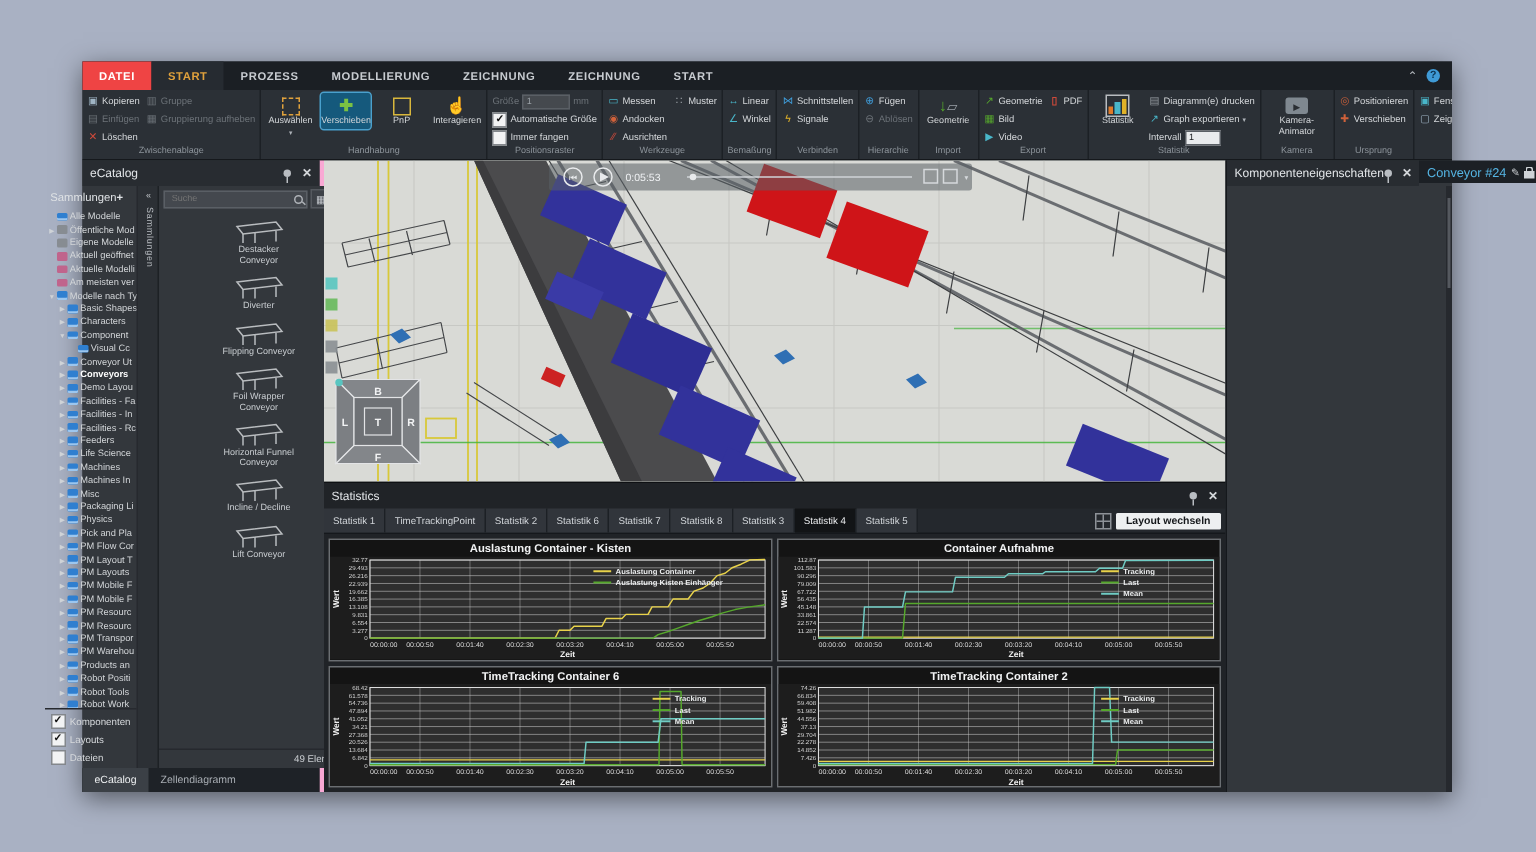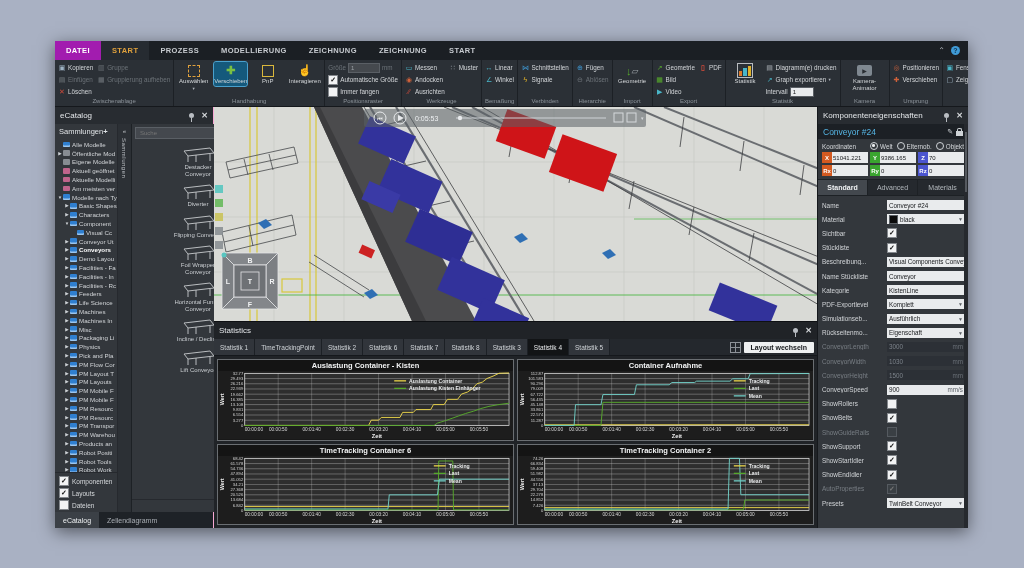--- a/index.html
+++ b/index.html
@@ -4,21 +4,21 @@
 <style>
   html,body{margin:0;padding:0;}
   body{width:1024px;height:568px;background:#a9b1c3;position:relative;overflow:hidden;
        font-family:"Liberation Sans",sans-serif;-webkit-font-smoothing:antialiased;}
   .window{position:absolute;left:55px;top:41px;width:913px;height:487px;background:#24282d;
           box-shadow:0 4px 16px rgba(0,0,0,.5);display:flex;flex-direction:column;font-size:7px;color:#d6d9dc;}
   
   .tabbar{height:19px;background:#1b1f24;display:flex;align-items:stretch;flex-shrink:0;}
   .tabbar .tabs{display:flex;flex:1;}
   .rtab{padding:0 11px;display:flex;align-items:center;font-size:7.5px;font-weight:bold;letter-spacing:.4px;color:#c7cbd0;cursor:default;}
-  .rtab.file{background:#a21caf;color:#fff;}
+  .rtab.file{background:#ef4444;color:#fff;}
   .rtab.active{background:#262b31;color:#e0a13c;}
   .winctrl{display:flex;align-items:center;gap:6px;padding-right:8px;}
   .chev{color:#aeb3b9;font-size:8px;}
   .helpdot{width:9px;height:9px;border-radius:50%;background:#3f9ad6;color:#0c3351;font-size:7px;
            display:flex;align-items:center;justify-content:center;font-weight:bold;}
   
   .ribbon{height:46px;background:#2b3036;display:flex;align-items:stretch;flex-shrink:0;overflow:hidden;border-bottom:1px solid #15181c;}
   .rgroup{display:flex;flex-direction:column;border-right:1px solid #1c2025;padding:2px 3px 0 3px;flex-shrink:0;}
   .rgroup .gbody{flex:1;display:flex;align-items:flex-start;gap:4px;}
   .rgroup .glabel{font-size:6px;color:#8d949b;text-align:center;padding:1px 0 2px;}
@@ -38,27 +38,27 @@
   .statbars i:nth-child(1){height:45%;}
   .statbars i:nth-child(3){height:95%;background:#e0b228;}
   .camic{width:15px;height:11px;background:#7f8890;border-radius:2px;display:flex;align-items:center;justify-content:center;color:#2a2e33;font-size:6px;}
   .mini-input{background:#45494e;border:1px solid #5a5f65;color:#9aa0a6;font-size:6px;height:8px;line-height:8px;padding:0 2px;width:26px;display:inline-block;}
   .cb{width:8px;height:8px;background:#f2f3f4;border:1px solid #83878c;display:inline-flex;align-items:center;justify-content:center;
       font-size:7px;color:#111;font-weight:bold;flex-shrink:0;line-height:8px;}
   .cb.dis{background:#3a3f44;border-color:#555a60;color:#777;}
   
   .main{flex:1;display:flex;min-height:0;}
   
-  .left{width:158px;background:#33373c;display:flex;flex-direction:column;flex-shrink:0;border-right:1px solid #f9a8d4;}
+  .left{width:158px;background:#33373c;display:flex;flex-direction:column;flex-shrink:0;border-right:3px solid #f9a8d4;}
   .phead{height:17px;background:#282c31;display:flex;align-items:center;padding:0 5px;flex-shrink:0;}
   .phead .ptitle{flex:1;font-size:8px;color:#e3e6e9;}
   .pin-icon{width:5px;height:5px;background:#b9bdc2;border-radius:50%;position:relative;margin-right:7px;}
   .pin-icon:after{content:"";position:absolute;left:2px;top:5px;width:1px;height:4px;background:#b9bdc2;}
   .xicon{color:#d4d7da;font-size:8px;font-weight:bold;}
-  .leftbody{flex:1;display:flex;min-height:0;}
+  .leftbody{flex:1;display:flex;min-height:0;justify-content:center;}
   .treecol{width:95px;display:flex;flex-direction:column;min-height:0;border-right:1px solid #26292e;}
   .collhead{height:15px;display:flex;align-items:center;padding:0 4px;flex-shrink:0;}
   .collhead span{flex:1;font-size:7.5px;color:#dfe2e5;}
   .plusbtn{font-size:10px;color:#fff;font-weight:bold;line-height:10px;}
   .tree{flex:1;overflow:hidden;padding-top:1px;}
   .trow{height:8.8px;display:flex;align-items:center;font-size:6.2px;color:#d2d5d8;white-space:nowrap;overflow:hidden;}
   .trow .arr{width:6px;font-size:4.5px;color:#cfd3d7;text-align:center;flex-shrink:0;}
   .ticon{width:7px;height:5.5px;border-radius:1px;margin-right:2px;flex-shrink:0;}
   .ticon.cat{background:#2f7fd0;box-shadow:inset 0 -1.5px 0 #9cc6ee;}
   .ticon.fold{background:#878c92;}
@@ -94,21 +94,21 @@
   .stab.on{background:#121416;color:#e8eaec;}
   .stats-tabs .spacer{flex:1;}
   .gridic{width:9px;height:9px;border:1px solid #8d9298;align-self:center;margin-right:3px;
           background:linear-gradient(#8d9298,#8d9298) 50% 0/1px 100% no-repeat,linear-gradient(#8d9298,#8d9298) 0 50%/100% 1px no-repeat;}
   .layoutbtn{align-self:center;background:#eef0f1;color:#15181b;font-size:7px;font-weight:bold;padding:2px 7px;border-radius:1px;}
   .charts{flex:1;display:grid;grid-template-columns:1fr 1fr;grid-template-rows:1fr 1fr;gap:3px;padding:3px;min-height:0;}
   .chart{background:#141414;border:1px solid #6a6e72;display:flex;flex-direction:column;min-height:0;}
   .chart-title{height:11px;display:flex;align-items:center;justify-content:center;font-size:7.5px;font-weight:bold;color:#f2f3f4;flex-shrink:0;}
   .chart svg{flex:1;width:100%;}
   
-  .right{width:150px;background:#33373c;display:flex;flex-direction:column;flex-shrink:0;border-left:1px solid #15181c;position:relative;}
+  .right{width:150px;background:#33373c;display:flex;flex-shrink:0;border-left:1px solid #15181c;position:relative;}
   .namebar{height:15px;background:#1c2025;display:flex;align-items:center;padding:0 5px;gap:3px;flex-shrink:0;}
   .namebar .cname{flex:1;font-size:8.5px;color:#55b5e4;}
   .pencil{color:#cfd3d7;font-size:7px;}
   .lock{width:7px;height:5px;background:#cfd3d7;position:relative;margin-top:3px;}
   .lock:before{content:"";position:absolute;left:1px;top:-3px;width:3px;height:3px;border:1px solid #cfd3d7;border-bottom:none;border-radius:2px 2px 0 0;}
   .koordrow{display:flex;align-items:center;padding:3px 4px 2px;gap:3px;font-size:6.3px;}
   .koordrow .kl{flex:1;}
   .radio{width:6px;height:6px;border:1px solid #cfd3d7;border-radius:50%;display:inline-block;position:relative;flex-shrink:0;margin-right:1px;}
   .radio.on:after{content:"";position:absolute;left:1px;top:1px;width:2.5px;height:2.5px;border-radius:50%;background:#e8eaec;}
   .coords{display:grid;grid-template-columns:1fr 1fr 1fr;gap:2px;padding:0 4px 3px;}

